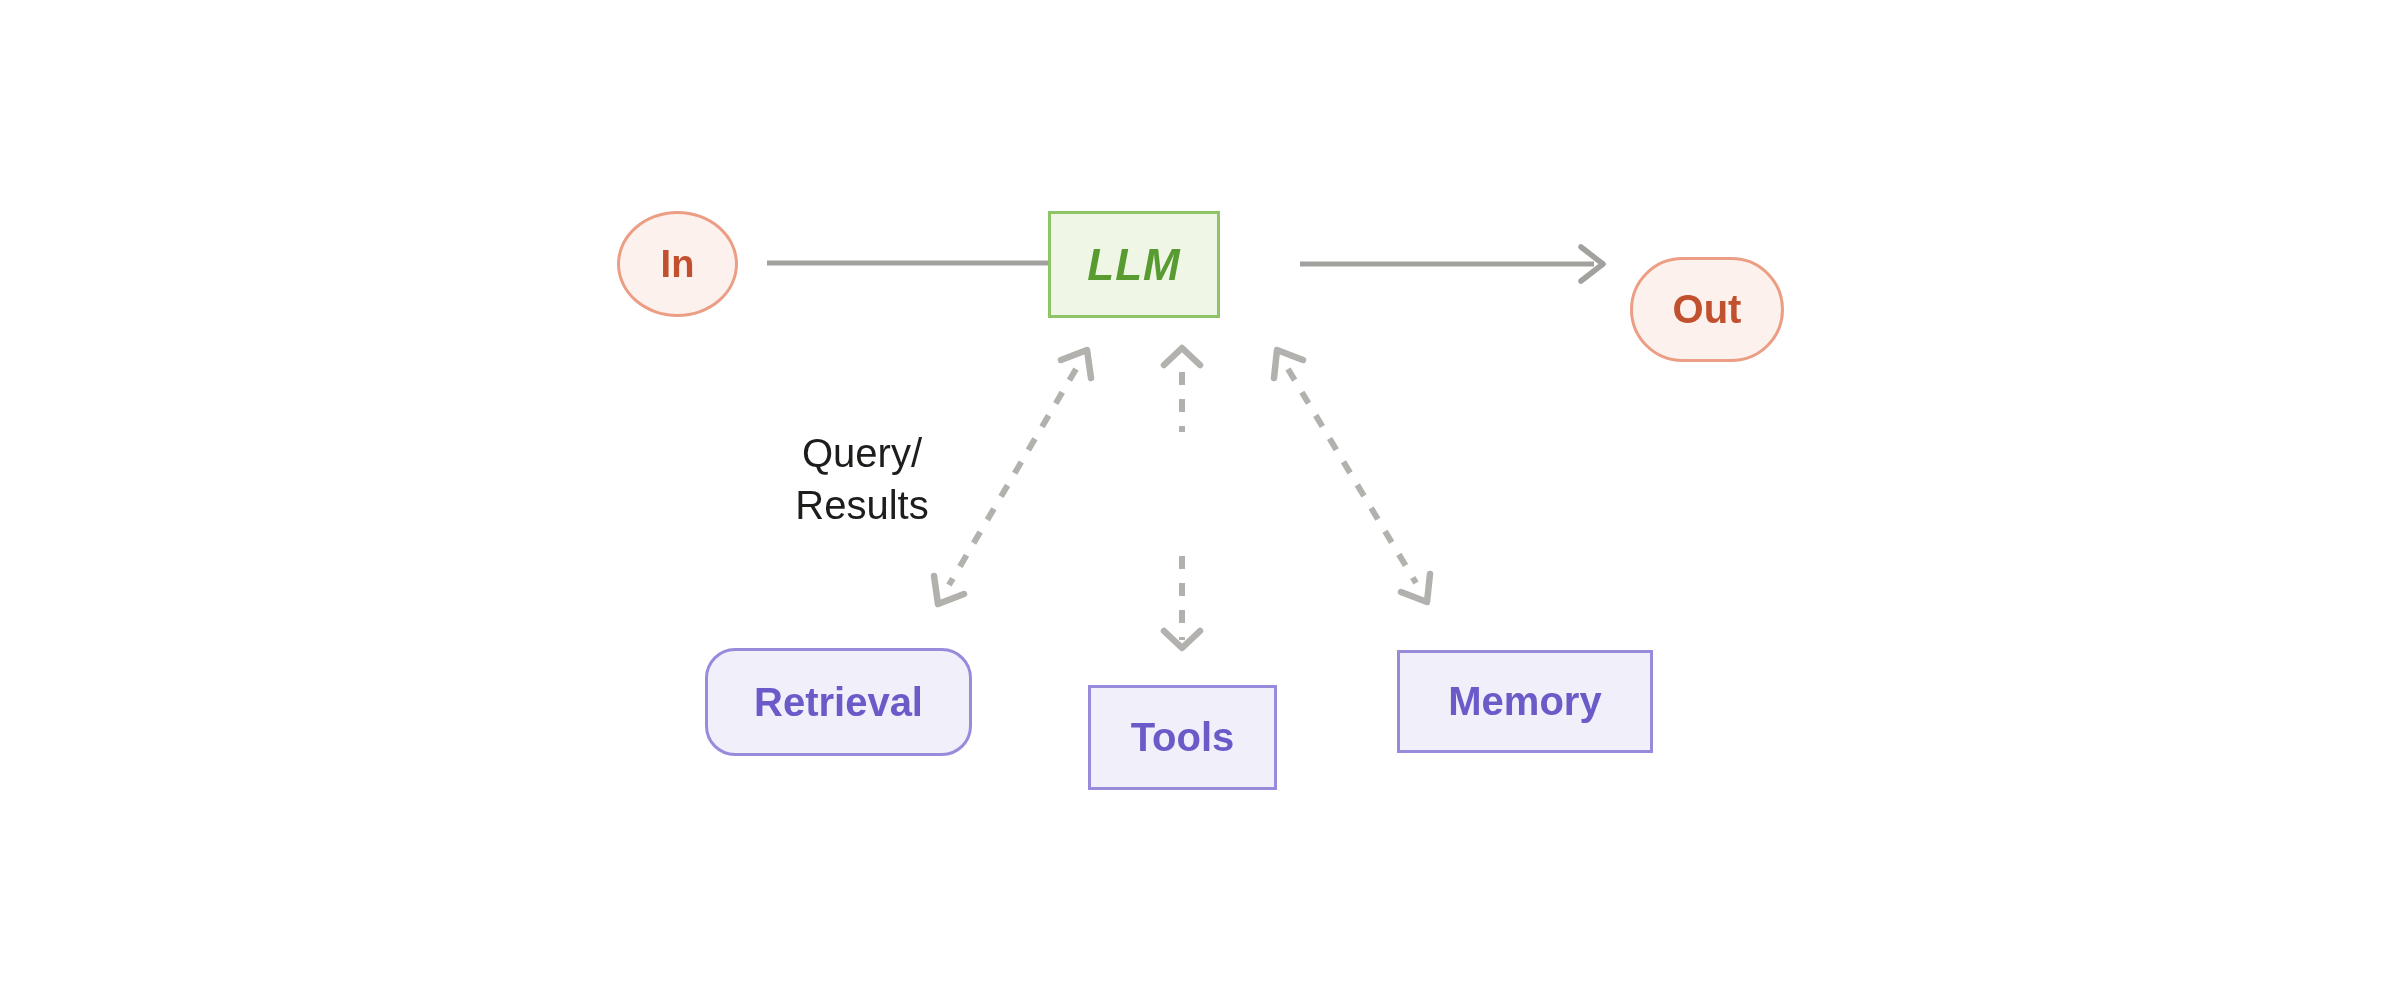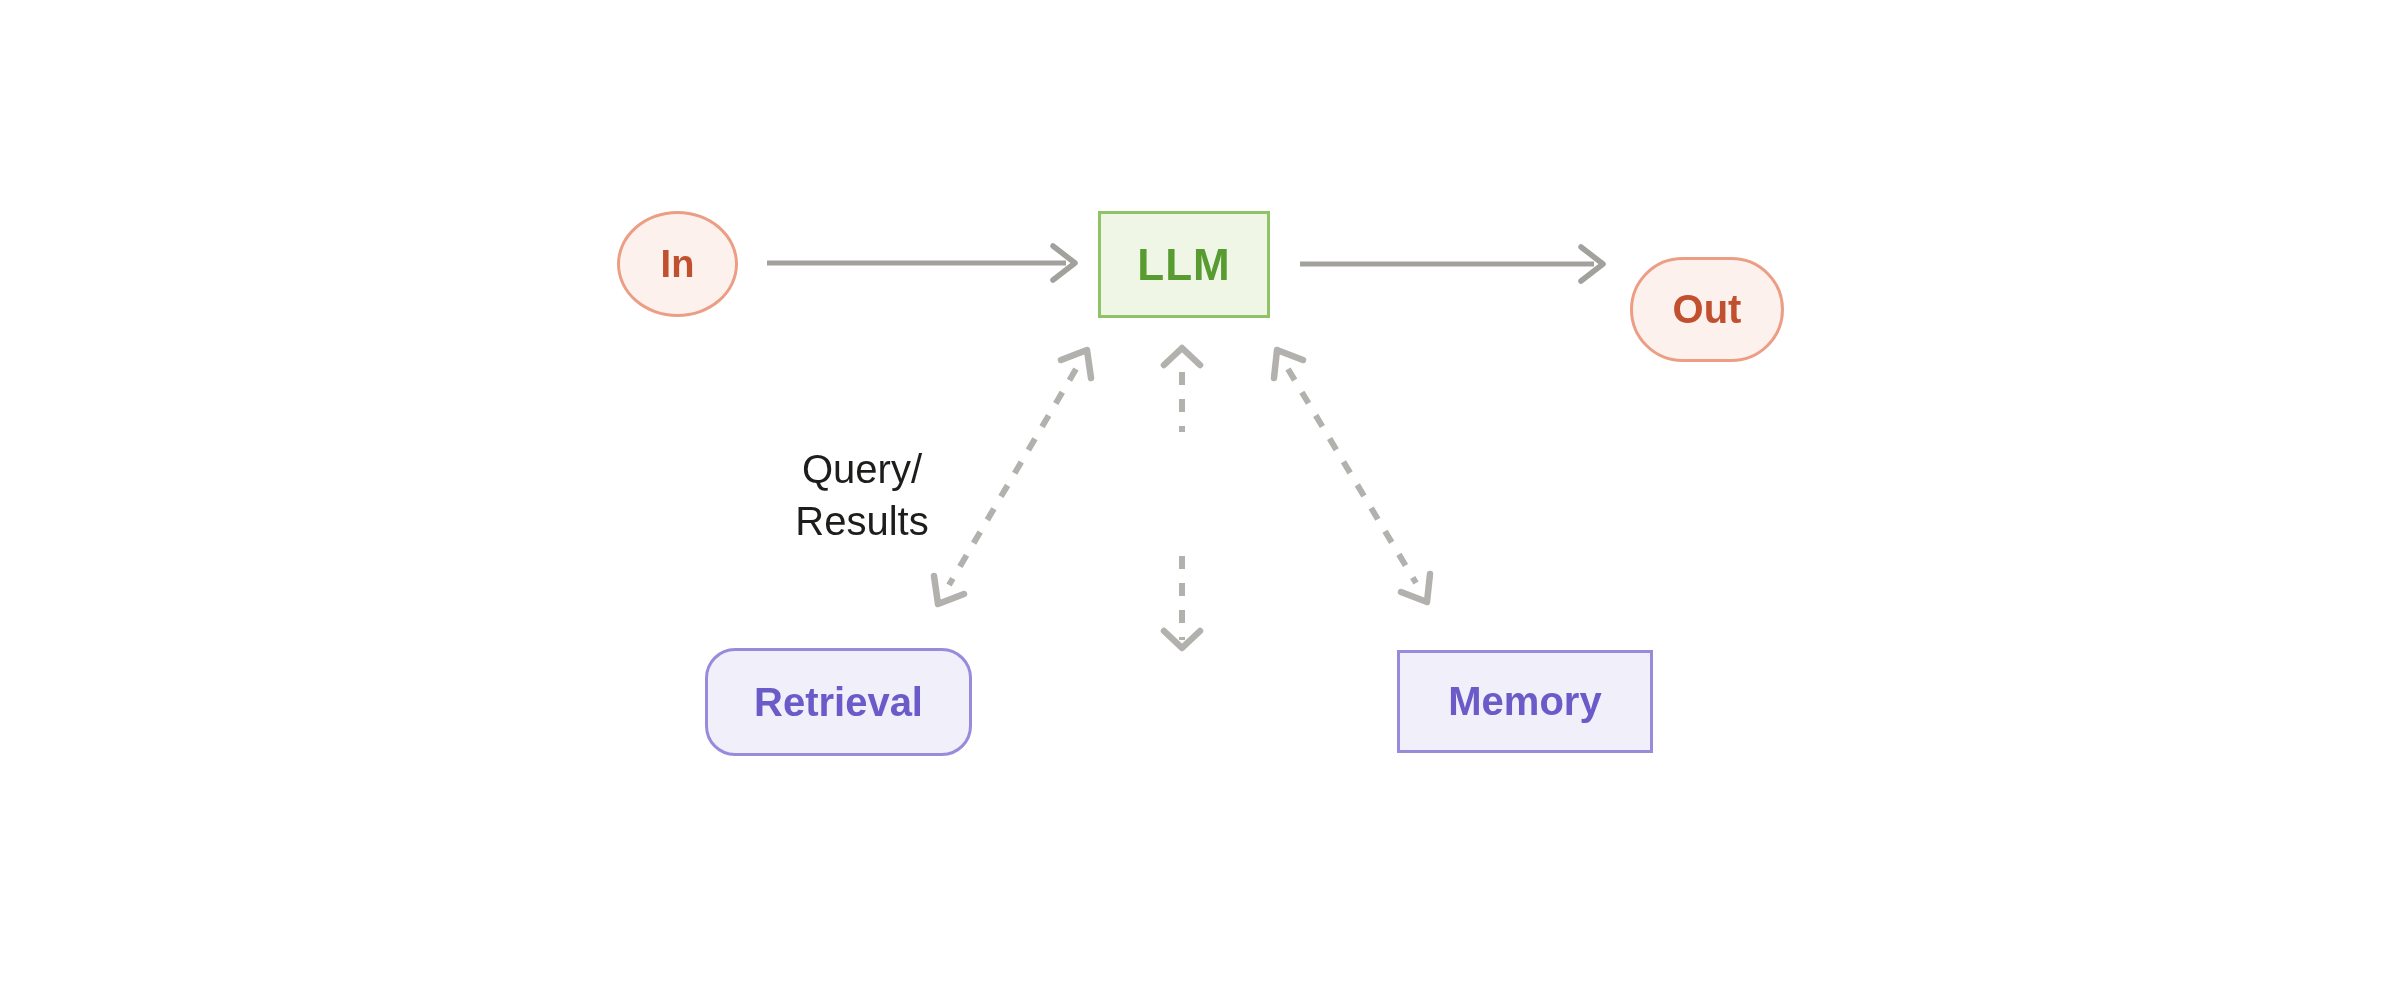--- a/index.html
+++ b/index.html
@@ -56,27 +56,28 @@
     width: 121px; height: 106px;
     background: var(--io-fill);
     border: 3px solid var(--io-border);
     border-radius: 50%;
     color: var(--io-text);
     font-size: 38px;
     justify-content: center;
   }
 
   .node-llm {
-    left: 1098px; top: 211px;
+    left: 1048px; top: 211px;
     width: 172px; height: 107px;
     background: var(--llm-fill);
     border: 3px solid var(--llm-border);
     color: var(--llm-text);
     font-size: 44px;
     letter-spacing: 1px;
+    font-style: italic;
   }
 
   .node-out {
     left: 1630px; top: 212px;
     width: 154px; height: 105px;
     background: var(--io-fill);
     border: 3px solid var(--io-border);
     border-radius: 53px;
     color: var(--io-text);
     font-size: 40px;
@@ -97,21 +98,21 @@
   .edge-label {
     position: absolute;
     width: 300px;
     text-align: center;
     white-space: pre-line;
     font-size: 40px;
     line-height: 52px;
     color: var(--label-text);
   }
 
-  .label-query  { left: 712px;  top: 427px; margin-top: 16px; }
+  .label-query  { left: 712px;  top: 427px; }
   .label-call   { left: 1032px; top: 444px; }
   .label-read   { left: 1350px; top: 427px; }
 
   .solid-line {
     stroke: var(--arrow-solid);
     stroke-width: 5;
     fill: none;
   }
   .solid-head {
     stroke: var(--arrow-solid);
@@ -181,20 +182,23 @@
   </div>
 
   <div class="node node-out">
     <span>Out</span>
   </div>
 
   <div class="node node-module node-retrieval">
     <span>Retrieval</span>
   </div>
 
+  <div class="node node-module node-tools">
+    <span>Tools</span>
+  </div>
 
   <div class="node node-module node-memory">
     <span>Memory</span>
   </div>
 
   <div class="edge-label label-query">Query/
 Results</div>
 
 
 

